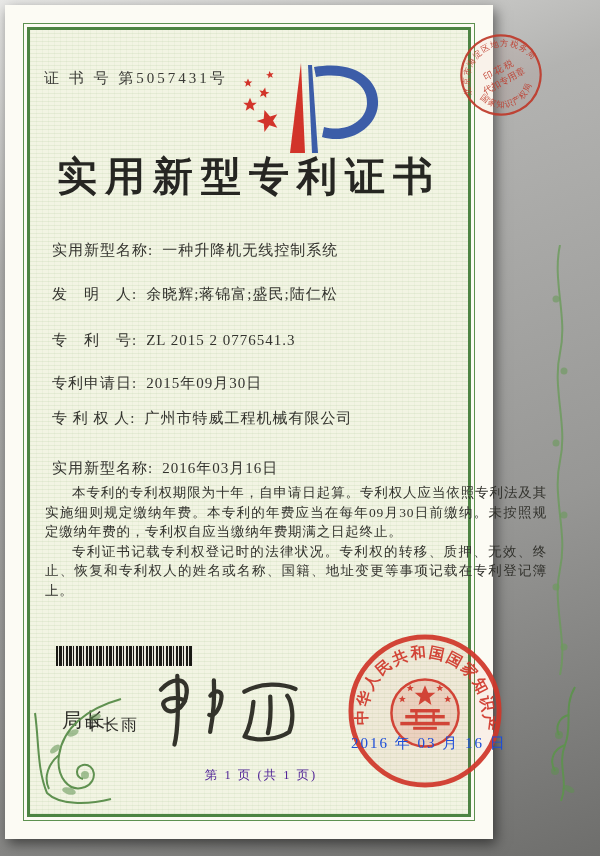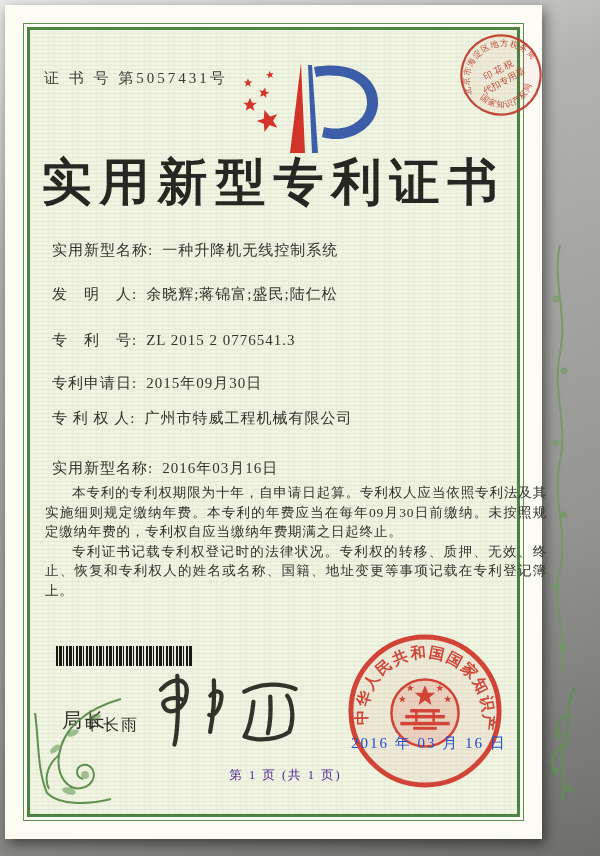--- a/index.html
+++ b/index.html
@@ -2,21 +2,21 @@
 <html><head>
 <meta charset="utf-8">
 <style>
   * { margin:0; padding:0; box-sizing:border-box; }
   html,body { width:600px; height:856px; overflow:hidden; }
   body {
     background: linear-gradient(160deg,#e9e9e7 0%,#b3b3b1 25%,#979795 65%,#6e6e6c 100%);
     font-family:"Liberation Serif","DejaVu Serif",serif;
   }
   .paper {
-    position:absolute; left:5px; top:5px; width:537px; height:834px;
+    position:absolute; left:5px; top:5px; width:488px; height:834px;
     background:#fcfbf4;
     box-shadow:3px 5px 12px rgba(0,0,0,.5);
   }
   .frame-outer {
     position:absolute; inset:18px; border:1px solid #5d9150;
   }
   .frame-inner {
     position:absolute; inset:22px; border:3px solid #4d8443;
     background:
       repeating-linear-gradient(0deg, rgba(110,160,80,.10) 0 1px, transparent 1px 4px),
@@ -24,21 +24,21 @@
       #f2f4e3;
   }
   .cert-no { position:absolute; left:39px; top:64px; font-size:15px; letter-spacing:3px; color:#3a3a36; }
   .logo { position:absolute; left:219px; top:50px; width:170px; height:106px; }
   .tax-stamp {
     position:absolute; left:452px; top:26px; width:88px; height:88px;
     transform:rotate(-28deg); opacity:.92;
   }
   .doc-title {
     position:absolute; left:0; top:144px; width:100%; text-align:center;
-    font-size:50px; font-weight:bold; letter-spacing:8px; color:#262622;
+    font-size:40px; font-weight:bold; letter-spacing:8px; color:#262622;
   }
   .field { position:absolute; left:47px; font-size:15px; color:#33332e; white-space:nowrap; }
   .field .lab { letter-spacing:1px;text-align:right; }
   .field .val { margin-left:9px; letter-spacing:1px; }
   .f0 { top:236px; } .f1 { top:280px; } .f2 { top:326px; }
   .f3 { top:369px; } .f4 { top:404px; } .f5 { top:454px; }
   .body-text {
     position:absolute; left:40px; top:478px; width:502px;
     font-size:13.5px; line-height:19.5px; letter-spacing:.8px;
     color:#33332e; text-align:justify;

